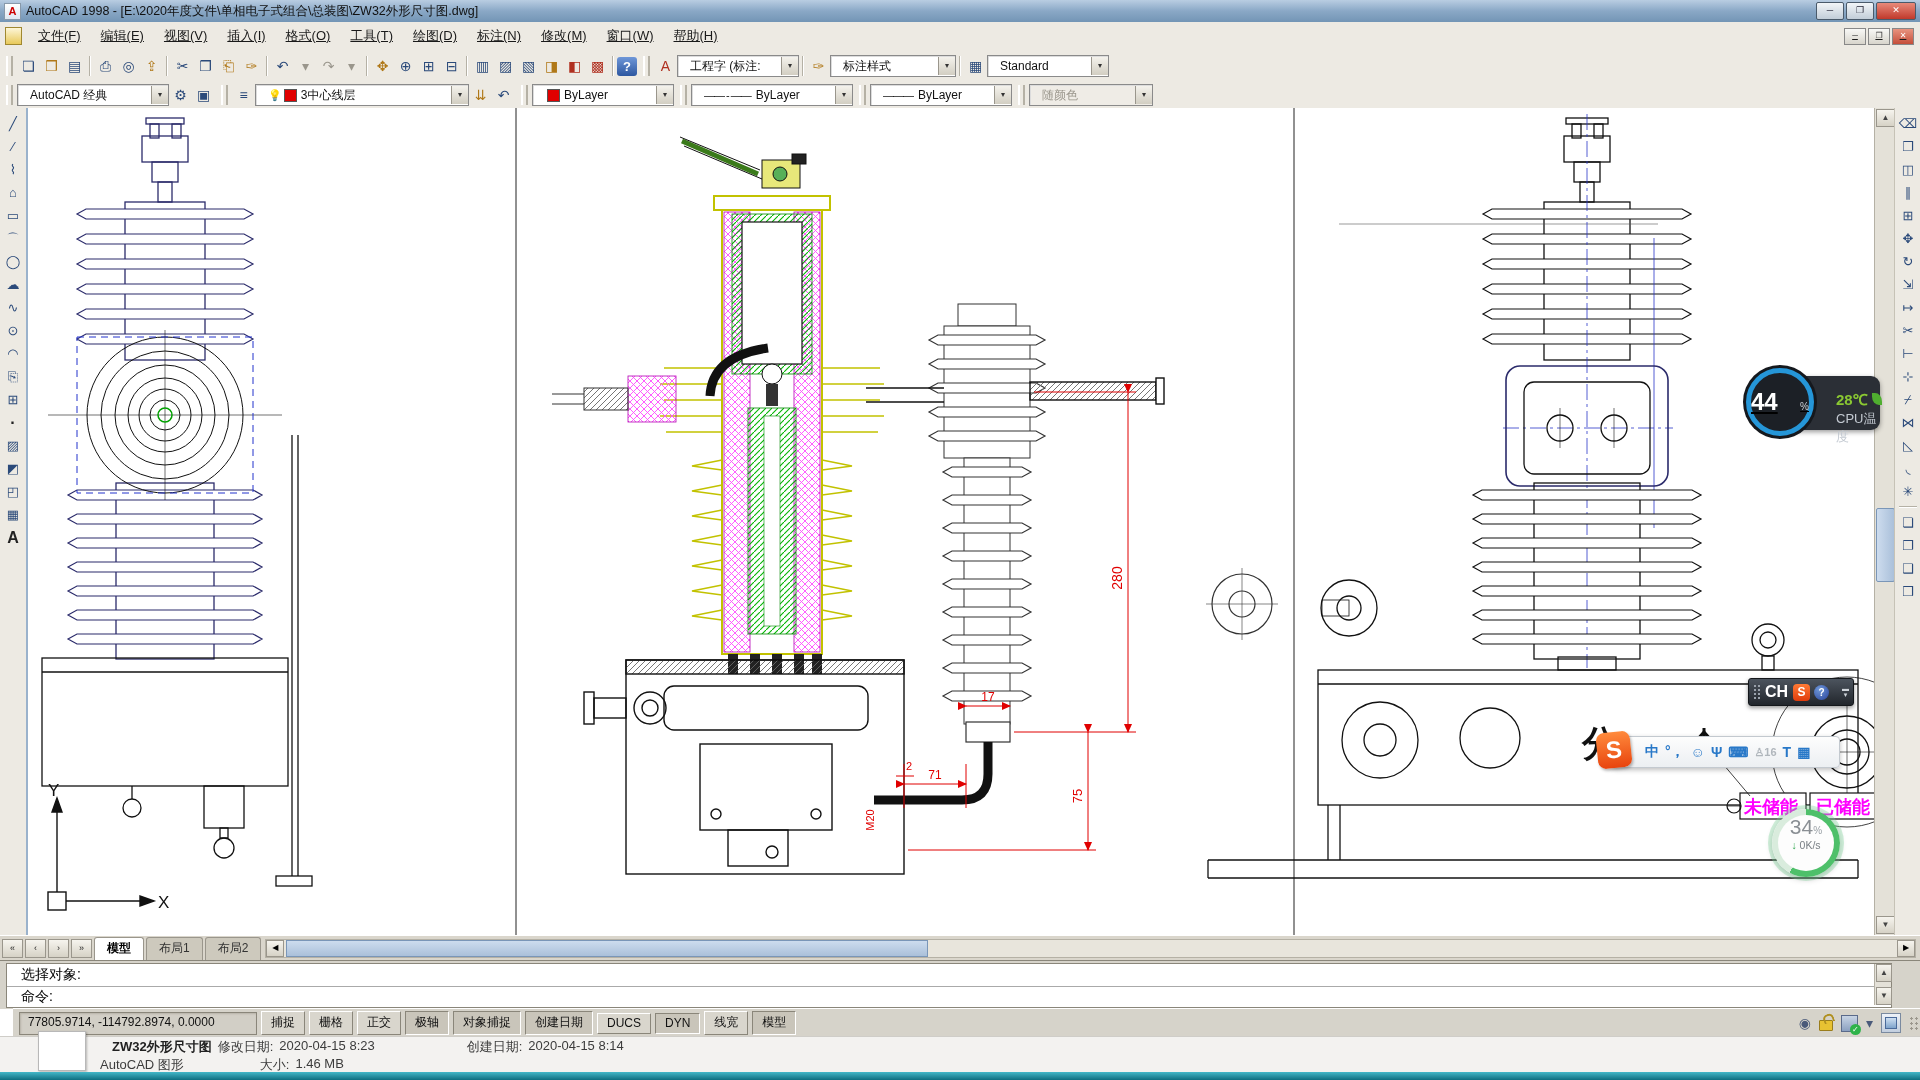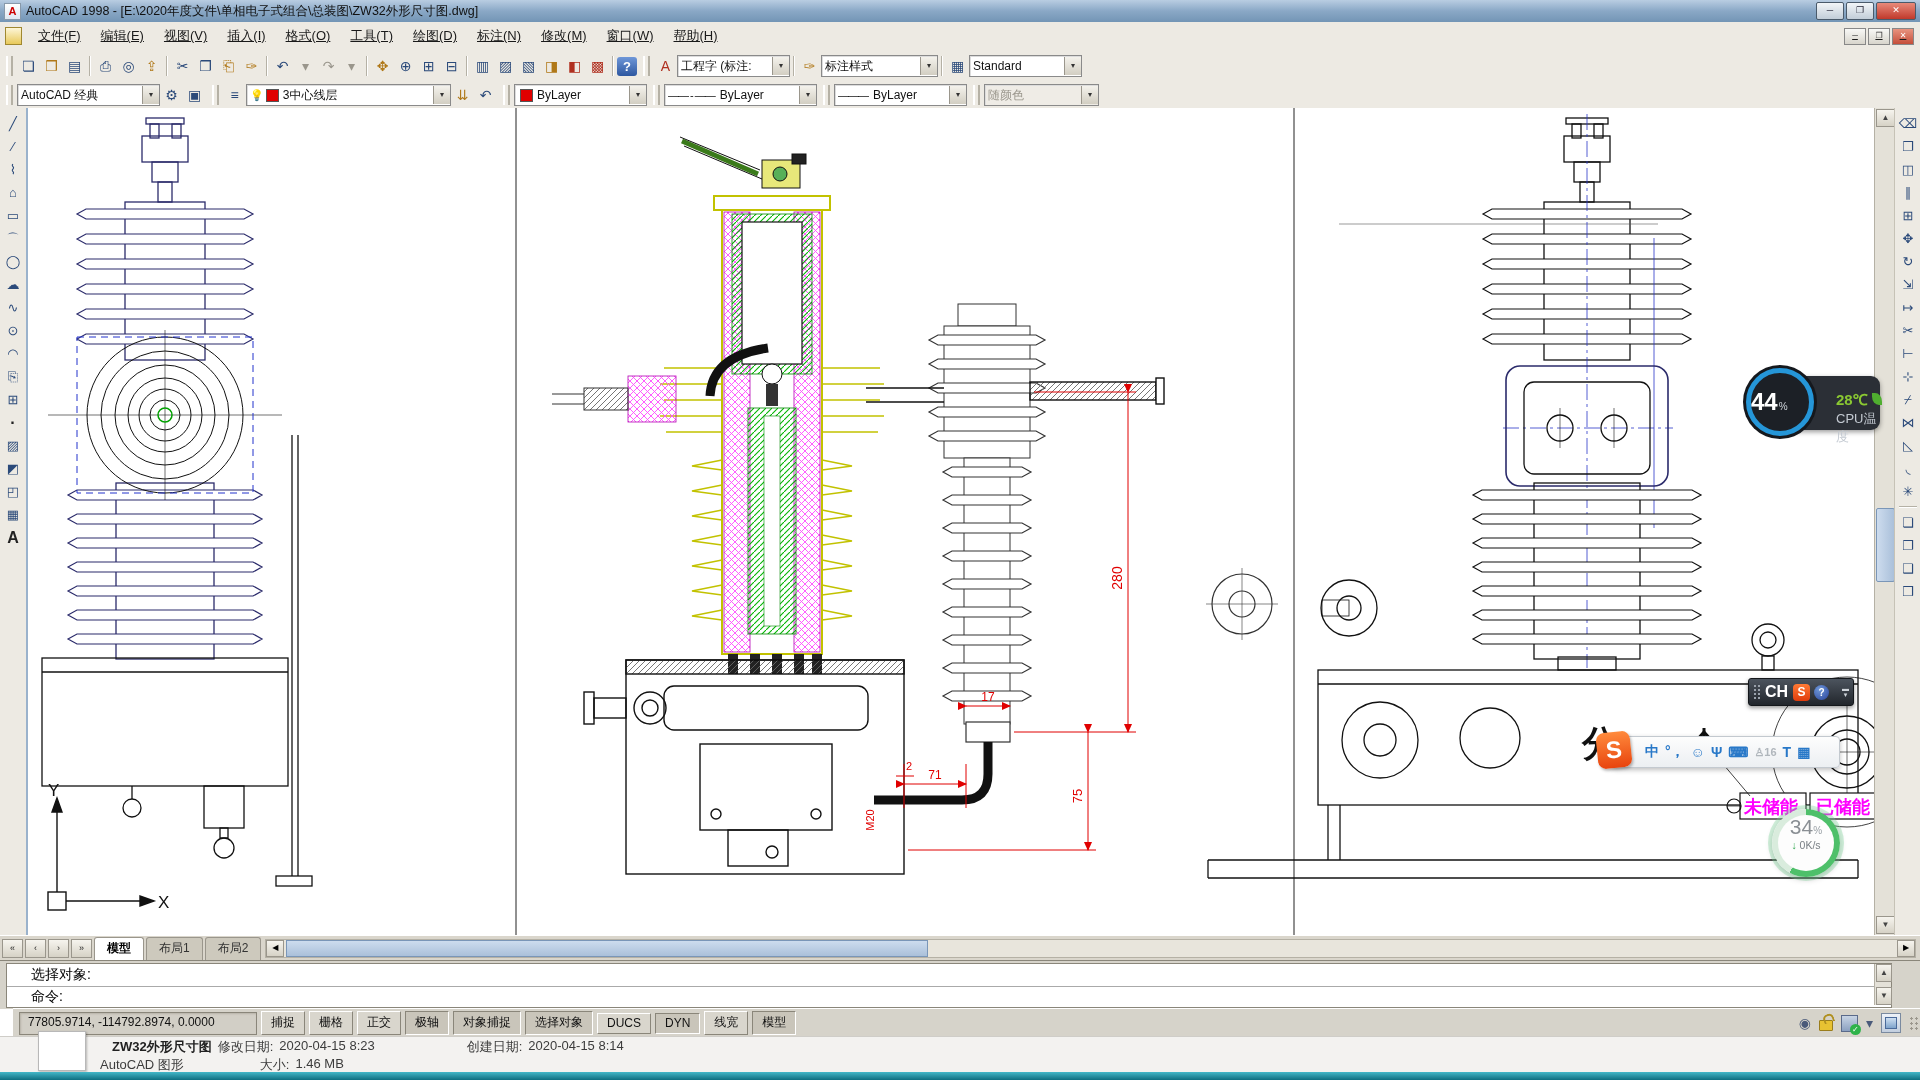--- a/index.html
+++ b/index.html
@@ -30,21 +30,21 @@
   .tbrow{left:0;width:1920px;background:#edeae3;display:flex;align-items:center;border-bottom:1px solid #c6c2b6;}
   #toolbar1{top:50px;height:32px;}
   #toolbar2{top:82px;height:26px;}
   .grip{width:3px;height:20px;border-left:2px solid #fff;border-right:2px solid #b5b1a5;margin:0 4px 0 6px;}
   .tbtn{width:23px;height:22px;display:flex;align-items:center;justify-content:center;
     font-size:14px;color:#2b4a7a;flex:none;}
   .tbtn.warm{color:#b07818;} .tbtn.red{color:#b03020;} .tbtn.dis{color:#9a968c;}
   .tbtn.help{background:linear-gradient(#6f97d8,#2d57a0);color:#fff;border-radius:3px;width:20px;height:19px;font-weight:bold;font-size:13px;}
   .tsep{width:1px;height:20px;background:#b5b1a5;border-right:1px solid #fff;margin:0 3px;flex:none;}
   .combo{height:20px;background:#fff;border:1px solid #8a8a8a;box-shadow:inset 1px 1px 0 #dcdcdc;
-    display:flex;align-items:center;font-size:12px;color:#111;padding-left:3px;flex:none;}
+    display:flex;align-items:center;font-size:12px;color:#111;padding-left:12px;flex:none;}
   .combo .arrow{margin-left:auto;width:16px;height:18px;background:linear-gradient(#f4f2ec,#d2cec2);
     border-left:1px solid #9a968c;font-size:8px;line-height:18px;text-align:center;color:#333;flex:none;}
   .combo.dim{color:#9a968c;background:#efece6;}
   .swatch{width:11px;height:11px;background:#e00000;border:1px solid #555;margin:0 4px 0 2px;flex:none;}
   .ltype{color:#111;letter-spacing:-1px;font-size:11px;margin-right:5px;flex:none;}
   
   #main{left:0;top:108px;width:1920px;height:827px;background:#edeae3;}
   .sidebar{position:absolute;top:0;height:827px;background:#edeae3;display:flex;flex-direction:column;align-items:center;}
   #leftbar{left:0;width:26px;border-right:1px solid #c6c2b6;}
   #rightbar{left:1894px;width:26px;border-left:1px solid #c6c2b6;}
@@ -65,21 +65,21 @@
     border-radius:3px 3px 0 0;margin-left:2px;color:#333;flex:none;}
   .tab.active{background:#fff;font-weight:bold;color:#000;}
   #hscroll{flex:1;height:17px;margin:0 4px;background:#e8e5dc;border:1px solid #b5b1a5;position:relative;}
   #hthumb{position:absolute;left:20px;top:0;width:640px;height:15px;background:linear-gradient(#cddcee,#aac0da);border:1px solid #7a96b8;}
   .hnav{position:absolute;top:0;width:16px;height:15px;background:linear-gradient(#f6f4ee,#d6d2c6);
     border:1px solid #9a968c;font-size:8px;text-align:center;line-height:14px;}
   
   #cmdwin{left:0;top:960px;width:1920px;height:48px;background:#d6d3ca;border-top:1px solid #8a867a;}
   #cmdbox{position:absolute;left:6px;top:2px;width:1884px;height:43px;background:#fff;border:1px solid #8a867a;
     font-size:14px;color:#000;}
-  .cmdline{padding:2px 24px;height:18px;}
+  .cmdline{padding:2px 14px;height:18px;}
   #cmdsep{position:absolute;left:0;right:16px;top:22px;border-top:1px solid #aaa;}
   #cmdscroll{position:absolute;right:0;top:0;width:16px;height:41px;background:#e4e1d8;border-left:1px solid #b5b1a5;}
   
   #statusbar{left:13px;top:1008px;width:1920px;height:28px;background:#d6d3ca;border-top:1px solid #fff;
     display:flex;align-items:center;font-size:12px;color:#111;}
   #coords{width:228px;height:19px;margin-left:6px;background:#d2cfc6;border:1px solid #8a867a;
     box-shadow:inset 1px 1px 2px #b8b4a8;font-size:12px;padding:2px 0 0 8px;}
   .toggle{margin-left:4px;padding:2px 9px 3px;border:1px solid;flex:none;}
   .toggle.off{background:#d9d6cd;border-color:#fff #8a867a #8a867a #fff;}
   .toggle.on{background:#c9c5ba;border-color:#8a867a #fff #fff #8a867a;}
@@ -101,21 +101,21 @@
   #thumb{position:absolute;left:38px;top:-6px;width:46px;height:38px;background:#fff;border:1px solid #b8b8b8;box-shadow:1px 1px 2px rgba(0,0,0,.25);}
   .fline1{position:absolute;left:112px;top:1px;display:flex;gap:6px;}
   .fline2{position:absolute;left:100px;top:19px;display:flex;gap:6px;}
   .fname{font-weight:bold;color:#222;}
   #tealbar{left:0;top:1072px;width:1920px;height:8px;background:linear-gradient(#43b7c8,#0e6e80);}
   
   #cpuwidget{left:1746px;top:368px;width:134px;height:70px;}
   #cpupill{position:absolute;left:38px;top:8px;width:96px;height:54px;background:#2b2f36;border-radius:9px;
     box-shadow:0 2px 5px rgba(0,0,0,.4);text-decoration:underline;}
   #cpugauge{position:absolute;left:0;top:0;width:58px;height:58px;border-radius:50%;background:#1c2026;
-    border:5px solid #2596d8;box-shadow:0 0 0 3px #15181d;display:flex;align-items:center;justify-content:flex-start;}
+    border:5px solid #2596d8;box-shadow:0 0 0 3px #15181d;display:flex;align-items:center;justify-content:space-between;text-decoration:underline;}
   #cpugauge .pct{color:#fff;font-size:24px;font-weight:bold;} #cpugauge .unit{color:#cfd4da;font-size:10px;margin:8px 0 0 1px;}
   .cputemp{position:absolute;left:52px;top:13px;color:#8ac832;font-size:15px;font-weight:bold;display:flex;align-items:center;gap:4px;}
   .leaf{width:10px;height:12px;background:#4fae2f;border-radius:0 70% 0 70%;}
   .cpulabel{position:absolute;left:52px;top:34px;color:#c3c9d1;font-size:13px;}
   #langbar{left:1748px;top:678px;width:104px;height:26px;background:linear-gradient(#4c545e,#22262c);
     border:1px solid #14171b;border-radius:3px;display:flex;align-items:center;color:#fff;box-shadow:0 2px 4px rgba(0,0,0,.4);}
   .lgrip{width:9px;height:16px;margin:0 3px 0 4px;background-image:radial-gradient(#9aa2ac 1px,transparent 1.2px);background-size:4px 4px;}
   .lmode{font-size:16px;font-weight:bold;margin-right:5px;}
   .slogo{width:17px;height:17px;background:linear-gradient(#ff7a35,#e03c0c);border-radius:4px;color:#fff;
     font-weight:bold;font-size:12px;text-align:center;line-height:17px;margin-right:4px;}
@@ -658,21 +658,21 @@
     </div>
   </div>
 
   <div class="abs" id="statusbar">
     <div id="coords">77805.9714, -114792.8974, 0.0000</div>
     <div class="toggle off">捕捉</div>
     <div class="toggle off">栅格</div>
     <div class="toggle off">正交</div>
     <div class="toggle on">极轴</div>
     <div class="toggle on">对象捕捉</div>
-    <div class="toggle on">选择对象</div>
+    <div class="toggle on">创建日期</div>
     <div class="toggle off">DUCS</div>
     <div class="toggle on">DYN</div>
     <div class="toggle off">线宽</div>
     <div class="toggle on">模型</div>
     <div id="statusright">
       <div class="sicon">◉</div>
       <div class="lockicon"></div>
       <div class="stdicon"></div>
       <div class="sicon">▾</div>
       <div class="cleanbtn">

